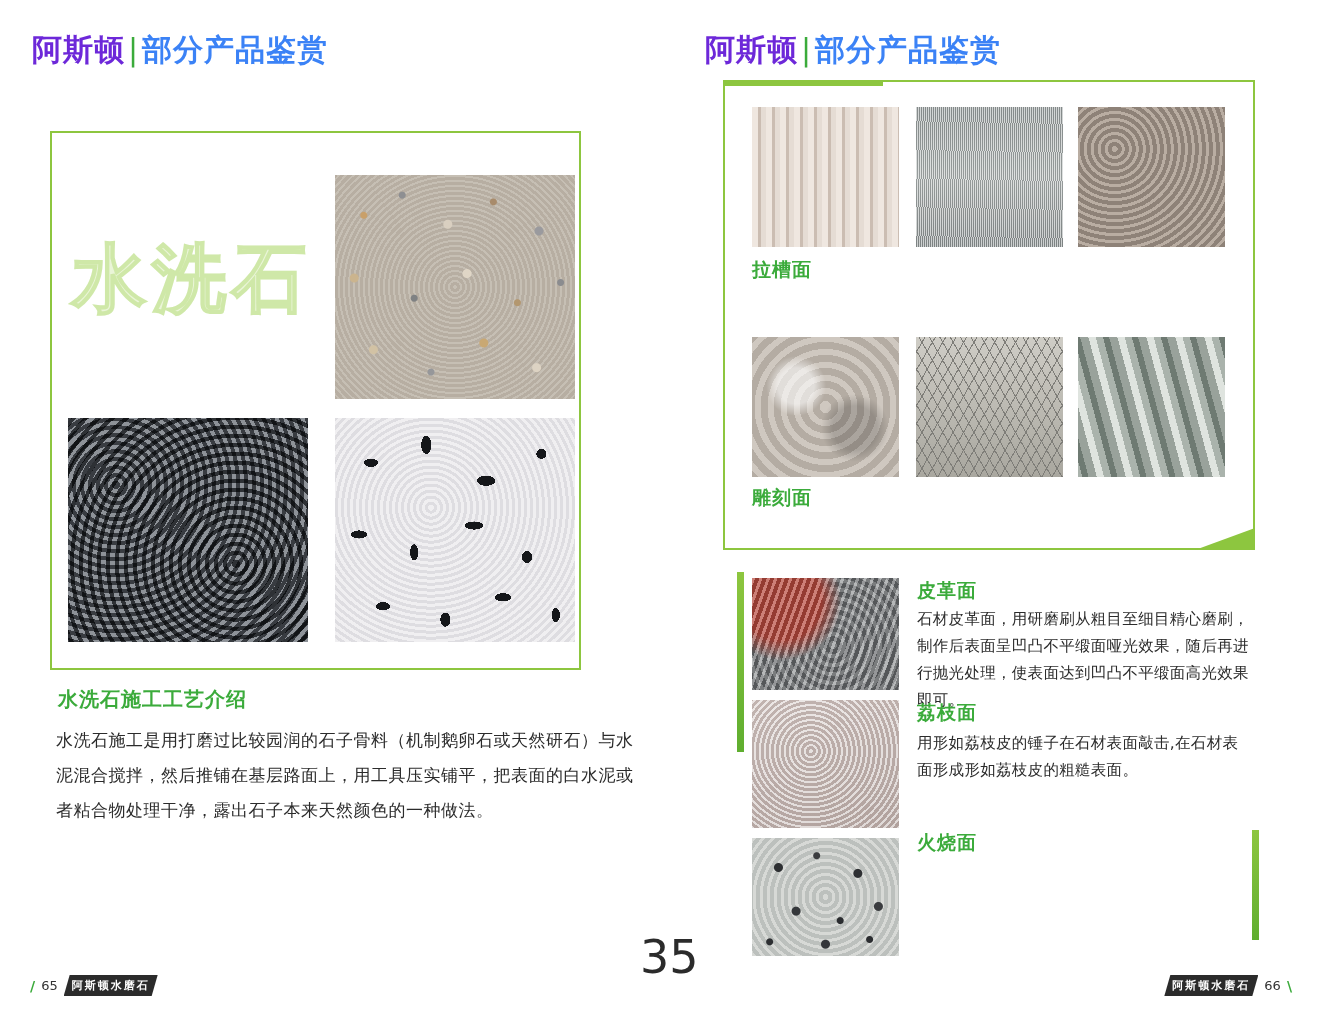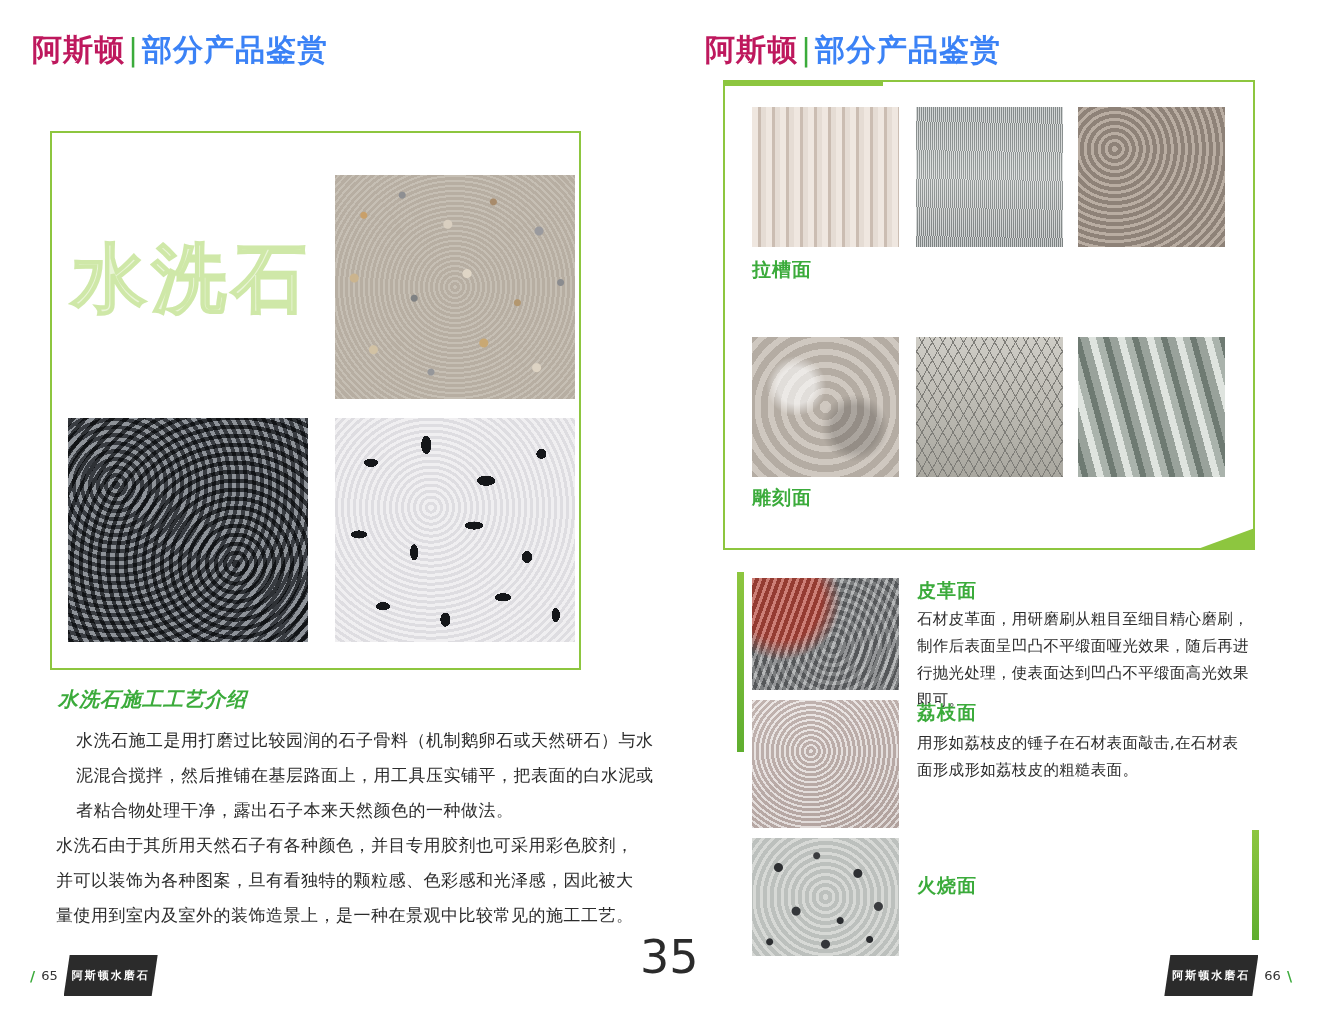--- a/index.html
+++ b/index.html
@@ -16,21 +16,21 @@
   .right-page{position:absolute;left:661px;top:0;width:661px;height:1014px;}
 
   
   .brand{
     position:absolute;
     font-weight:bold;
     font-size:30px;
     letter-spacing:1px;
     white-space:nowrap;
   }
-  .brand .b1{color:#be185d;}
+  .brand .b1{color:#6d28d9;}
   .brand .bar{color:#3bab3b;font-weight:normal;padding:0 3px;}
   .brand .b2{color:#3b82f6;}
 
   .hdr-left{left:32px;top:30px;}
   .hdr-right{left:705px;top:30px;}
 
   
   .frame-left{
     position:absolute;left:50px;top:131px;width:531px;height:539px;
     border:2px solid #8dc63f;box-sizing:border-box;background:#fff;
@@ -87,41 +87,41 @@
         radial-gradient(ellipse 5px 6px at 80% 62%, #15171a 0 100%, transparent 101%),
         radial-gradient(ellipse 7px 4px at 20% 84%, #15171a 0 100%, transparent 101%),
         radial-gradient(ellipse 5px 7px at 46% 90%, #15171a 0 100%, transparent 101%),
         radial-gradient(ellipse 8px 4px at 70% 80%, #15171a 0 100%, transparent 101%),
         radial-gradient(ellipse 4px 7px at 92% 88%, #15171a 0 100%, transparent 101%),
         repeating-radial-gradient(circle at 40% 40%, #f0eff1 0 3px, #dedde1 3px 6px),
         #e9e8ea;
   }
 
   .sec-title{
-    position:absolute;color:#3bab3b;font-weight:bold;font-size:20px;letter-spacing:1px;font-style:italic;
+    position:absolute;color:#3bab3b;font-weight:bold;font-size:20px;letter-spacing:1px;
   }
   .body-text{
     position:absolute;color:#2b2b2b;font-size:17px;line-height:35px;letter-spacing:.5px;
     width:578px;
   }
 
   .pageno-big{
     position:absolute;left:640px;top:930px;font-size:46px;color:#2b2b2b;
     font-family:"DejaVu Sans","Liberation Sans",sans-serif;
   }
 
   
   .footer{position:absolute;bottom:18px;display:flex;align-items:center;gap:6px;}
   .footer-left{left:30px;}
   .footer-right{right:30px;}
   .slash{color:#3bab3b;font-size:14px;font-weight:bold;}
   .fnum{font-size:13px;color:#333;}
   .fbadge{
     background:#2b2b2b;color:#fff;font-size:11px;font-weight:bold;
-    padding:13px 8px;letter-spacing:2px;
+    padding:3px 8px;letter-spacing:2px;
     clip-path:polygon(6px 0,100% 0,calc(100% - 6px) 100%,0 100%);
   }
 
   
   .card{
     position:absolute;left:723px;top:80px;width:532px;height:470px;
     border:2px solid #8dc63f;box-sizing:border-box;background:#fff;
   }
   .card-tab{
     position:absolute;left:723px;top:80px;width:160px;height:6px;background:#8dc63f;
@@ -221,22 +221,21 @@
     <div class="frame-left"></div>
 
     <div class="wm"><span>水洗石</span></div>
 
     <div class="img ws1"></div>
     <div class="img ws2"></div>
     <div class="img ws3"></div>
 
     <div class="sec-title" style="left:58px;top:686px;">水洗石施工工艺介绍</div>
 
-    <div class="body-text" style="left:56px;top:723px;margin-left:20px;">水洗石施工是用打磨过比较园润的石子骨料（机制鹅卵石或天然研石）与水泥混合搅拌，然后推铺在基层路面上，用工具压实铺平，把表面的白水泥或者粘合物处理干净，露出石子本来天然颜色的一种做法。</div>
-    <div class="body-text" style="left:56px;top:828px;">水洗石由于其所用天然石子有各种颜色，并目专用胶剂也可采用彩色胶剂，并可以装饰为各种图案，旦有看独特的颗粒感、色彩感和光泽感，因此被大量使用到室内及室外的装饰造景上，是一种在景观中比较常见的施工工艺。</div>
+    <div class="body-text" style="left:56px;top:723px;">水洗石施工是用打磨过比较园润的石子骨料（机制鹅卵石或天然研石）与水泥混合搅拌，然后推铺在基层路面上，用工具压实铺平，把表面的白水泥或者粘合物处理干净，露出石子本来天然颜色的一种做法。</div>
 
     <div class="footer footer-left">
       <span class="slash">/</span>
       <span class="fnum">65</span>
       <span class="fbadge">阿斯顿水磨石</span>
     </div>
   </div>
 
   <div class="right-page"></div>
 
@@ -265,21 +264,21 @@
 
   <div class="tex p-leather"></div>
   <div class="label-green" style="left:917px;top:578px;">皮革面</div>
   <div class="desc" style="left:917px;top:606px;width:335px;">石材皮革面，用研磨刷从粗目至细目精心磨刷，制作后表面呈凹凸不平缎面哑光效果，随后再进行抛光处理，使表面达到凹凸不平缎面高光效果即可。</div>
 
   <div class="tex p-litchi"></div>
   <div class="label-green" style="left:917px;top:700px;">荔枝面</div>
   <div class="desc" style="left:917px;top:730px;width:335px;">用形如荔枝皮的锤子在石材表面敲击,在石材表面形成形如荔枝皮的粗糙表面。</div>
 
   <div class="tex p-fire"></div>
-  <div class="label-green" style="left:917px;top:873px;">火烧面</div>
+  <div class="label-green" style="left:917px;top:830px;">火烧面</div>
 
   <div class="pageno-big">35</div>
 
   <div class="footer footer-right">
     <span class="fbadge">阿斯顿水磨石</span>
     <span class="fnum">66</span>
     <span class="slash">\</span>
   </div>
 
 </div>

